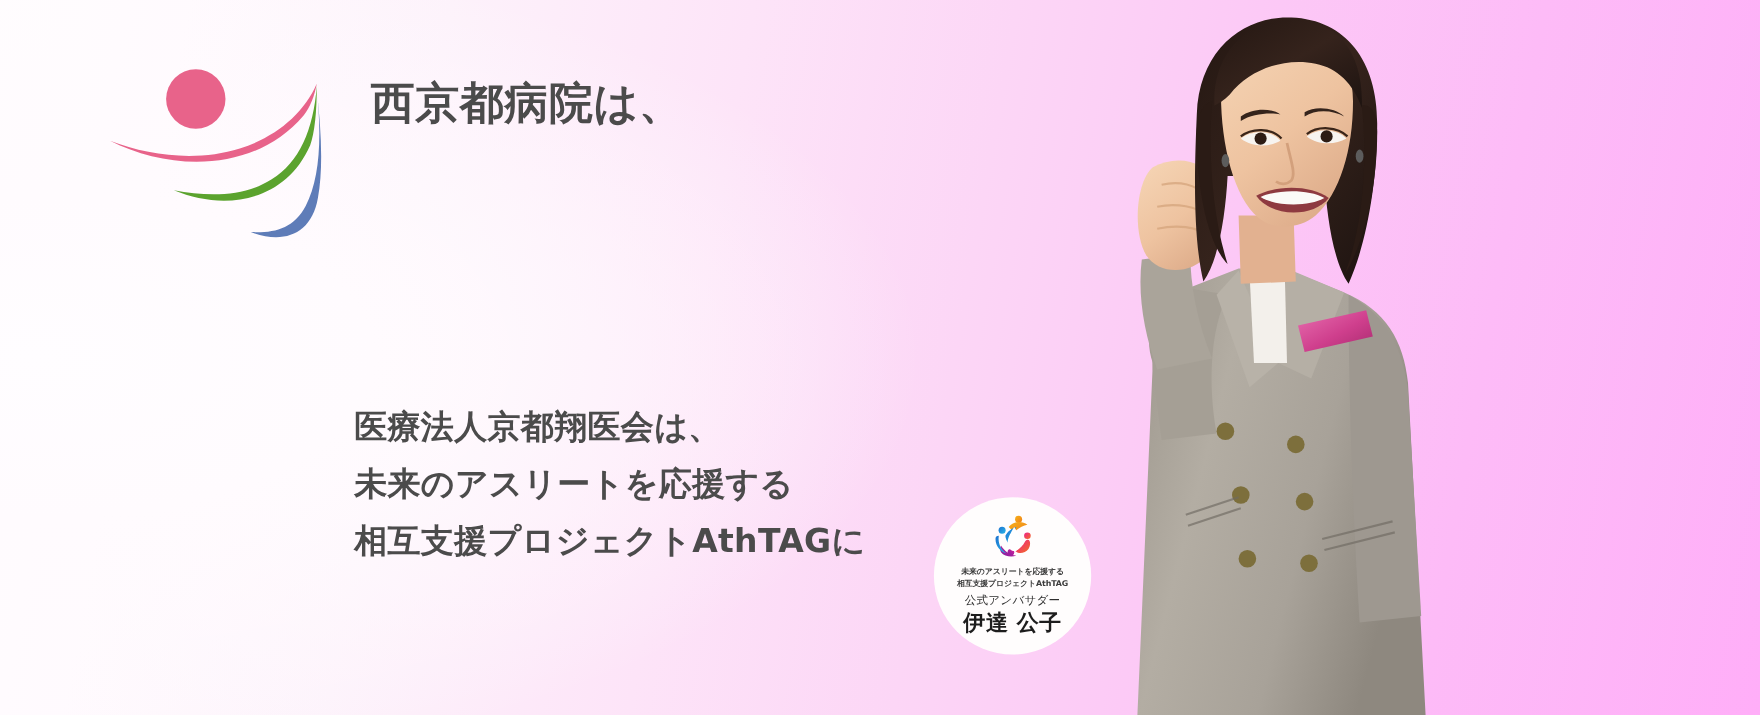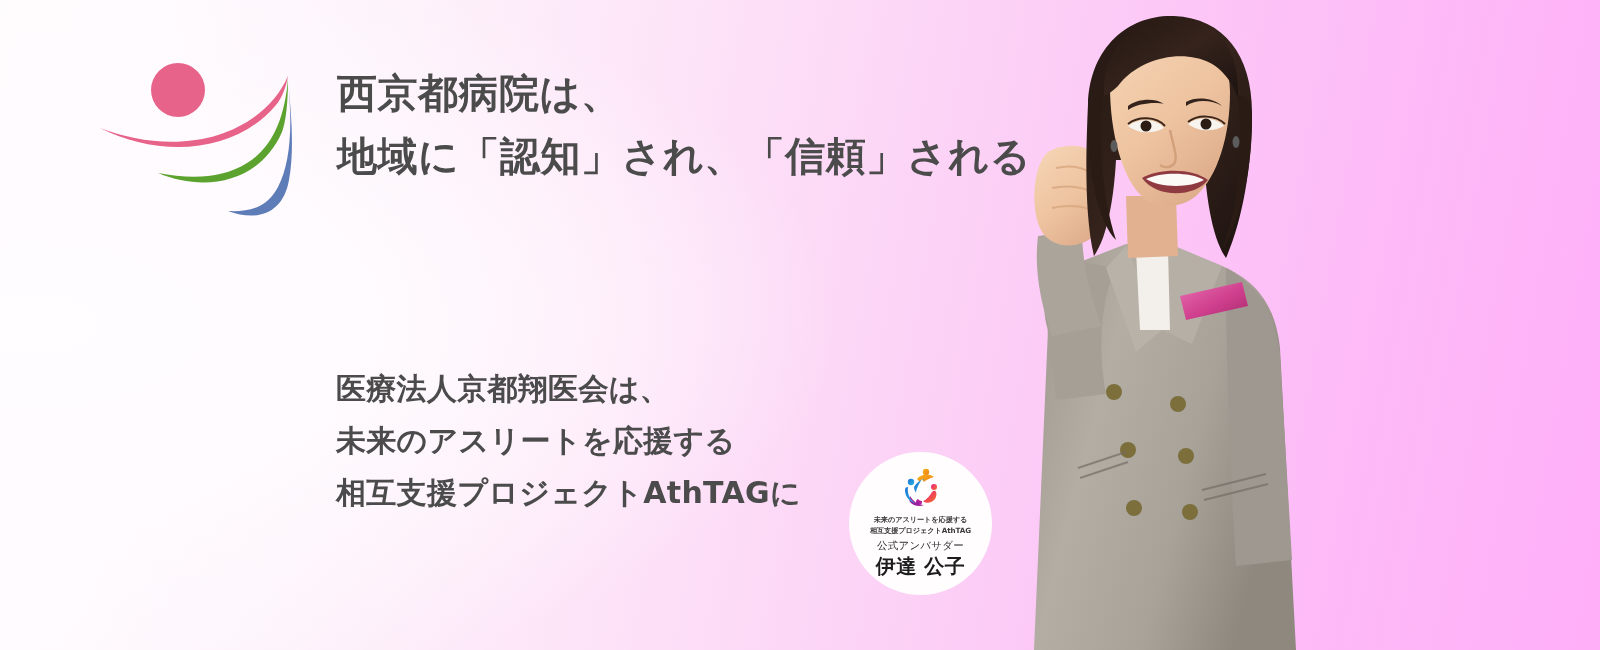--- a/index.html
+++ b/index.html
@@ -48,21 +48,21 @@
     font-weight:bold;
     line-height:63px;
     letter-spacing:0.5px;
     color:#4b4b4b;
     white-space:nowrap;
   }
 
   
   #body-copy {
     position:absolute;
-    left:336px; top:363px;
+    left:322px; top:363px;
     width:560px;
   }
   #body-copy .bc-line {
     font-size:30px;
     font-weight:bold;
     line-height:52px;
     letter-spacing:0.3px;
     color:#4b4b4b;
     white-space:nowrap;
   }
@@ -90,21 +90,20 @@
     letter-spacing:-0.1px;
     white-space:nowrap;
   }
   .badge-sub:first-of-type { margin-top:5px; }
   .badge-role {
     font-size:10.5px;
     color:#2f2f2f;
     line-height:20px;
     letter-spacing:0.2px;
     white-space:nowrap;
-    font-family:Liberation Serif, serif;
   }
   .badge-name {
     font-size:20px;
     font-weight:bold;
     color:#1d1d1d;
     line-height:20px;
     letter-spacing:0.5px;
     white-space:nowrap;
   }
 
@@ -129,21 +128,20 @@
                C176 52 150 73 118 83 C80 95 36 90 0 76 Z" fill="#e8638a"></path>
       <path d="M58 121 C104 140 159 132 182 80 C186 69 188 50 188 26
                C185 66 172 96 147 111 C122 127 90 127 58 121 Z" fill="#5ba32e"></path>
       <path d="M128 159 C157 170 183 162 189 128 C194 101 192 66 188 30
                C193 76 190 112 178 135 C167 156 149 160 128 159 Z" fill="#5e7cb8"></path>
     </svg>
   </div>
 
   <div id="headline">
     <div class="hl-line">西京都病院は、</div>
-    <div class="hl-line">地域に「認知」され、「信頼」される</div>
   </div>
 
   <div id="body-copy">
     <div class="bc-line">医療法人京都翔医会は、</div>
     <div class="bc-line">未来のアスリートを応援する</div>
     <div class="bc-line">相互支援プロジェクトAthTAGに</div>
   </div>
 
   <div id="person-photo">
     <svg viewBox="0 0 430 650" xmlns="http://www.w3.org/2000/svg">

